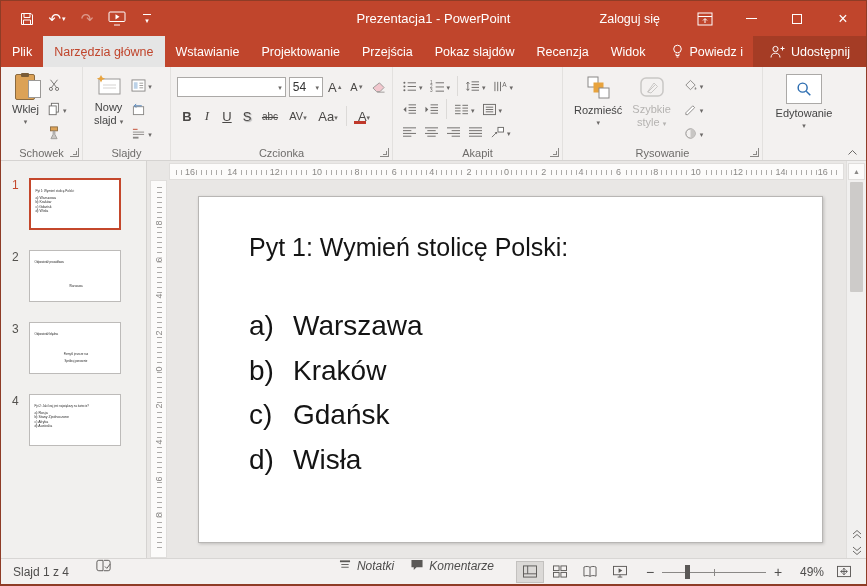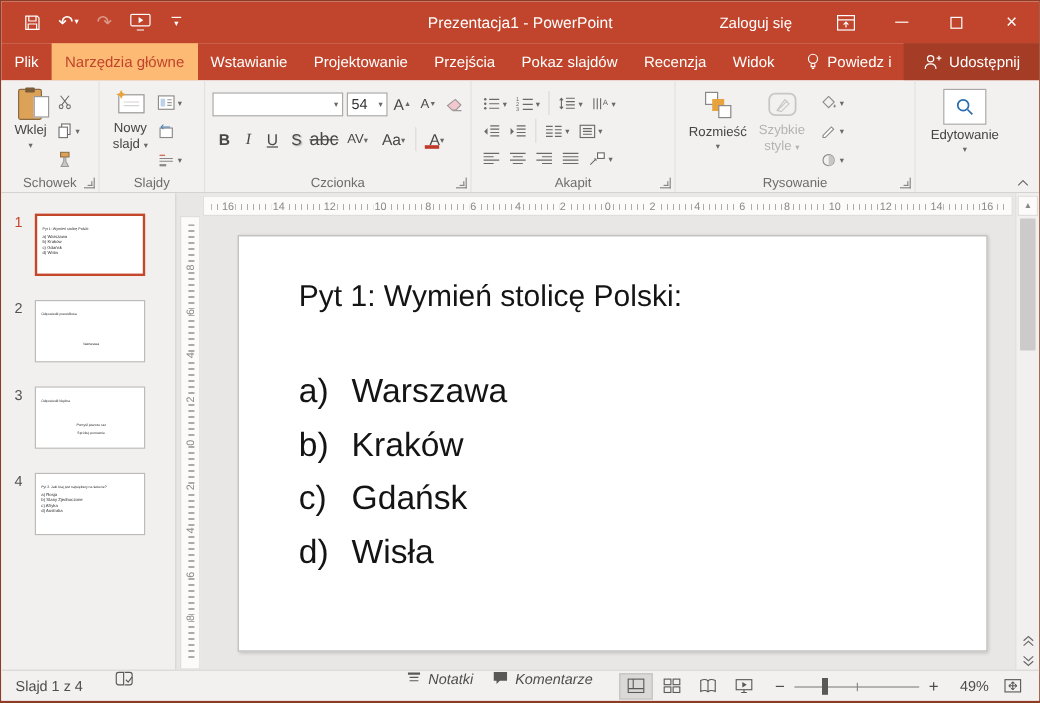--- a/index.html
+++ b/index.html
@@ -23,21 +23,21 @@
   .signin { font-size:12.5px; padding:0 22px; cursor:pointer;text-align:right; }
   .winbtn { width:46px; height:100%; display:flex; align-items:center; justify-content:center; cursor:pointer; }
   .min-bar { width:11px; height:1px; background:#fff; }
   .max-box { width:10px; height:10px; border:1px solid #fff; }
   .close-x { font-size:16px; }
 
   
   .tabrow { position:absolute; top:35px; left:0; right:0; height:31px; background:#C0452C;
             display:flex; align-items:stretch; }
   .tab { display:flex; align-items:center; padding:0 11px; font-size:12.5px; color:#fff; cursor:pointer; white-space:nowrap; }
-  .tab.active { background:#fdba74; color:#C0452C; }
+  .tab.active { background:#e5e5e5; color:#C0452C; }
   .tellme { display:flex; align-items:center; gap:6px; color:#fff; font-size:12.5px; padding:0 10px; margin-left:auto; cursor:pointer; white-space:nowrap; overflow:hidden; }
   .share { display:flex; align-items:center; gap:6px; color:#fff; font-size:12.5px; padding:0 16px; background:#A53C25; cursor:pointer; white-space:nowrap; }
 
   
   .ribbon { position:absolute; top:66px; left:0; right:0; height:94px; background:#F3F1F0;
             border-bottom:1px solid #D5D3D1; display:flex; }
   .grp { position:relative; height:100%; border-right:1px solid #E3E1DF; padding:4px 4px 15px 6px; }
   .grp-label { position:absolute; bottom:1px; left:0; right:0; text-align:center; font-size:11px; color:#6E6C6A; }
   .launcher { position:absolute; right:3px; bottom:3px; width:9px; height:9px; border-right:1px solid #8A8886; border-bottom:1px solid #8A8886; cursor:pointer; }
   .launcher::after { content:''; position:absolute; right:1px; bottom:1px; width:3px; height:3px; border-right:1px solid #8A8886; border-bottom:1px solid #8A8886; }
@@ -300,21 +300,21 @@
               <path d="M9 2l5 5-4.5 4.5H6L2 7.5z" fill="#F2C7CE" stroke="#9A9896"></path>
               <path d="M6.5 12h8" stroke="#9A9896"></path>
             </svg>
         </div>
       </div>
       <div class="row" style="margin-top:9px">
         <div class="fmt" style="font-weight:bold">B</div>
         <div class="fmt" style="font-style:italic; font-family:'Liberation Serif',serif">I</div>
         <div class="fmt" style="text-decoration:underline">U</div>
         <div class="fmt" style="text-shadow:1px 1px 1px #aaa">S</div>
-        <div class="fmt" style="width:26px; font-size:15px; text-decoration:line-through">abc</div>
+        <div class="fmt" style="width:26px; font-size:10px; text-decoration:line-through">abc</div>
         <div class="fmt" style="width:30px; font-size:11px">
             <span>AV</span>
             <span class="caret">▾</span>
           </div>
         <div class="fmt" style="width:30px">
             <span>Aa</span>
             <span class="caret">▾</span>
           </div>
         <div class="vdiv"></div>
         <div class="fmt fontcolor" style="width:28px">

